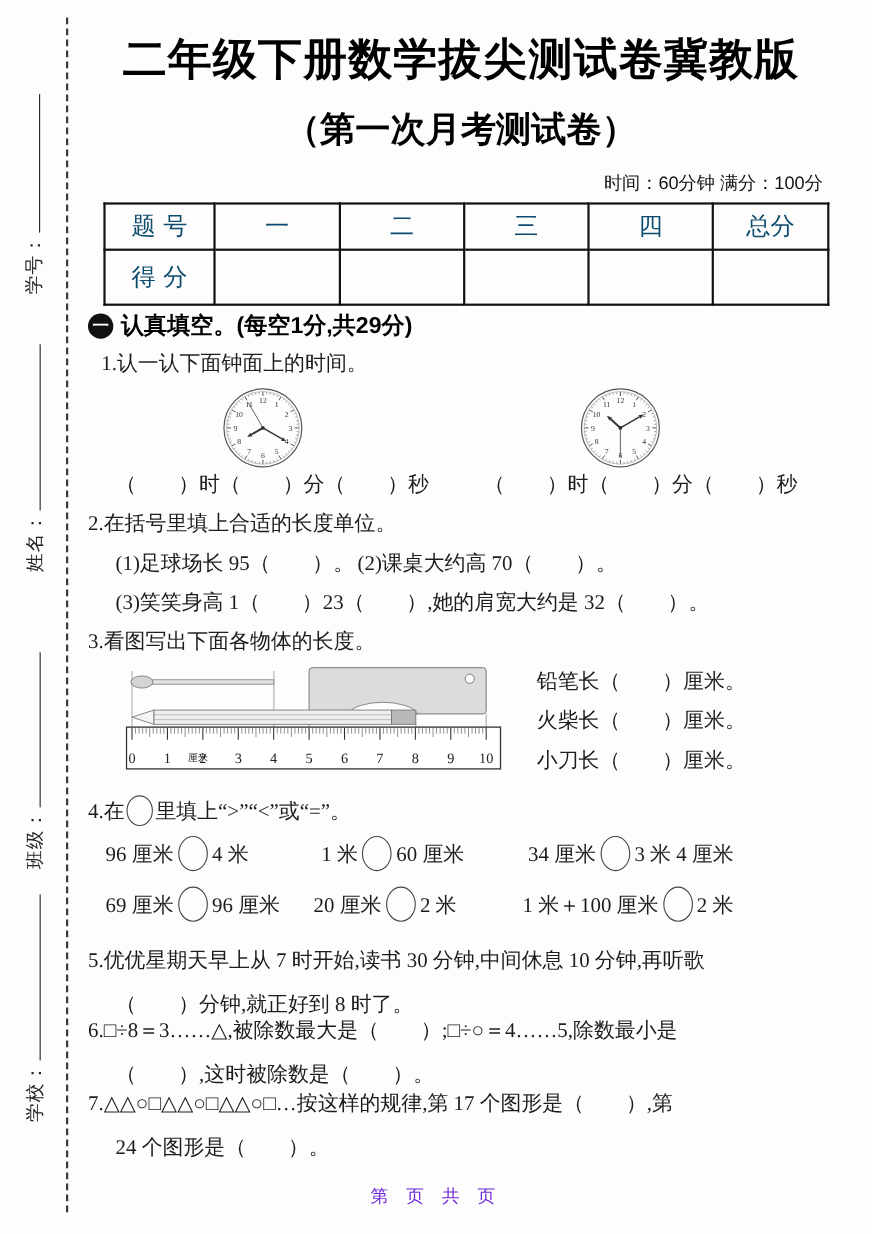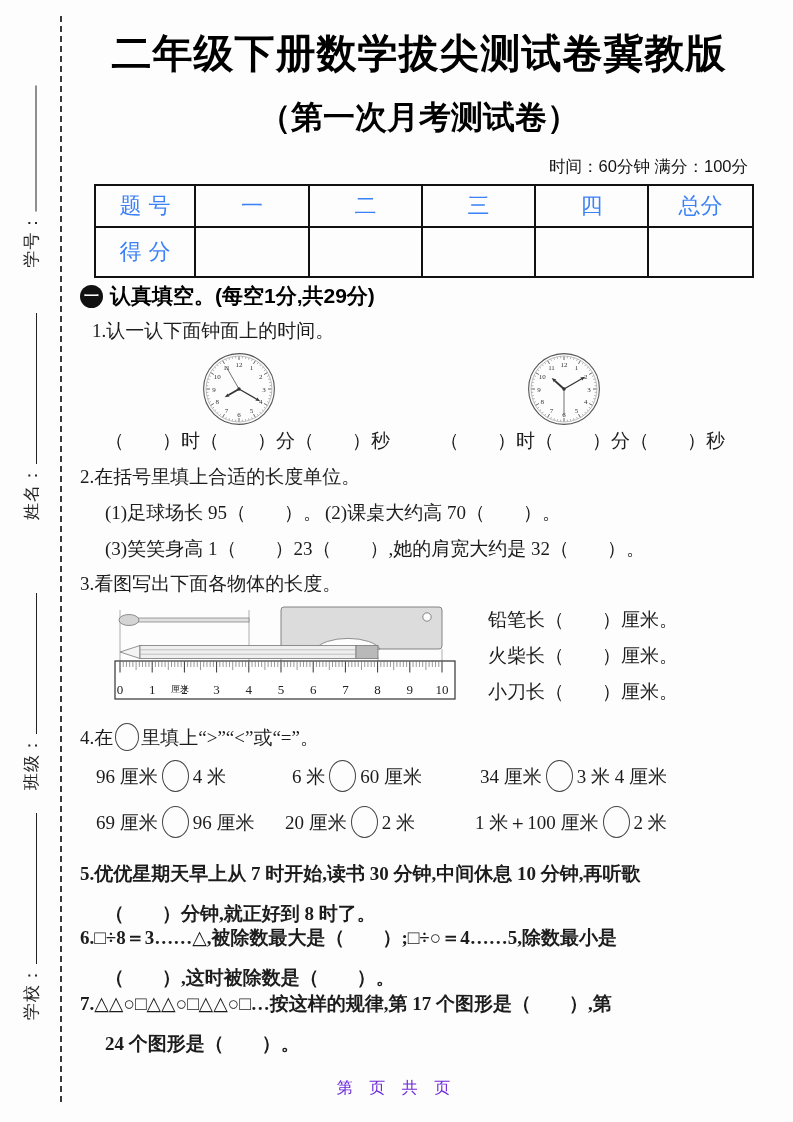--- a/index.html
+++ b/index.html
@@ -11,38 +11,38 @@
   .sg{position:absolute;left:2px;width:58px;display:flex;align-items:center;justify-content:center;}
   .rot{transform:rotate(-90deg);white-space:nowrap;font-size:17px;letter-spacing:1px;color:#222;}
   .blank{display:inline-block;height:13px;border-bottom:1.5px solid #222;margin-left:2px;}
   .main{position:absolute;left:80px;top:0;width:678px;height:1122px;}
   h1.title{position:absolute;top:26px;left:0;width:100%;margin:0;text-align:center;
     font:900 40px "Liberation Sans","DejaVu Sans",sans-serif;letter-spacing:1px;color:#000;}
   h2.subtitle{position:absolute;top:96px;left:0;width:100%;margin:0;text-align:center;
     font:900 32px "Liberation Sans","DejaVu Sans",sans-serif;color:#000;}
   .meta{position:absolute;top:156px;right:10px;font:16.5px "Liberation Sans","DejaVu Sans",sans-serif;color:#111;}
   table.score{position:absolute;top:184px;left:14px;width:658px;border-collapse:collapse;table-layout:fixed;}
-  table.score td{border:2px solid #111;text-align:center;font-size:22px;color:#3b82f6;padding:0;}
+  table.score td{border:2px solid #111;text-align:center;font-size:22px;color:#0c4a6e;padding:0;}
   table.score tr.r1 td{height:40px;}
   table.score tr.r2 td{height:48px;}
   td.lab{letter-spacing:7px;text-indent:7px;}
   .sec{position:absolute;top:282px;left:0;display:flex;align-items:center;gap:7px;
     font:700 21px "Liberation Sans","DejaVu Sans",sans-serif;color:#000;}
   .badge{width:23px;height:23px;background:#111;border-radius:50%;color:#fff;display:flex;
     align-items:center;justify-content:center;font-size:15px;font-weight:700;flex:0 0 auto;}
   .l{position:absolute;font-size:19px;white-space:nowrap;line-height:26px;}
   .l .at{position:absolute;top:0;white-space:nowrap;}
   .clocks{position:absolute;top:352px;left:0;width:100%;height:78px;}
   .clock{position:absolute;top:0;}
   .figure{position:absolute;top:597px;left:34px;}
   .q3a{left:408px;}
   .cir{display:inline-block;width:25px;height:30px;border:1.3px solid #444;border-radius:50%;
     vertical-align:-9px;margin:0 4px;background:#fdfdfd;}
   .cir.head{width:22px;height:26px;vertical-align:-7px;margin:0 2px;}
-  .multi{line-height:40px;font-weight:bold;}
+  .multi{line-height:40px;}
   .multi .ind{padding-left:25px;}
   .footer{position:absolute;top:1078px;left:0;width:793px;text-align:center;font-size:16px;
     letter-spacing:6px;color:#6d28d9;font-family:"Liberation Sans","DejaVu Sans",sans-serif;}
   svg{font-family:"Liberation Serif","DejaVu Serif",serif;}
 </style>
 </head>
 <body>
 
 <div>
 
@@ -424,21 +424,21 @@
     </svg>
     <div class="l q3a" style="top:607px">铅笔长（　　）厘米。</div>
     <div class="l q3a" style="top:643px">火柴长（　　）厘米。</div>
     <div class="l q3a" style="top:679px">小刀长（　　）厘米。</div>
 
     <div class="l" style="top:723px;left:0">
       <span>4.在</span><span class="cir head"></span><span>里填上“&gt;”“&lt;”或“=”。</span>
     </div>
     <div class="l" style="top:760px;left:0;width:100%;height:34px">
       <span class="at" style="left:16px"><span>96 厘米</span><span class="cir"></span><span>4 米</span></span>
-      <span class="at" style="left:212px"><span>6 米</span><span class="cir"></span><span>60 厘米</span></span>
+      <span class="at" style="left:212px"><span>1 米</span><span class="cir"></span><span>60 厘米</span></span>
       <span class="at" style="left:400px"><span>34 厘米</span><span class="cir"></span><span>3 米 4 厘米</span></span>
     </div>
     <div class="l" style="top:806px;left:0;width:100%;height:34px">
       <span class="at" style="left:16px"><span>69 厘米</span><span class="cir"></span><span>96 厘米</span></span>
       <span class="at" style="left:205px"><span>20 厘米</span><span class="cir"></span><span>2 米</span></span>
       <span class="at" style="left:395px"><span>1 米＋100 厘米</span><span class="cir"></span><span>2 米</span></span>
     </div>
 
     <div class="l multi" style="top:854px;left:0">
       <div>5.优优星期天早上从 7 时开始,读书 30 分钟,中间休息 10 分钟,再听歌</div>

